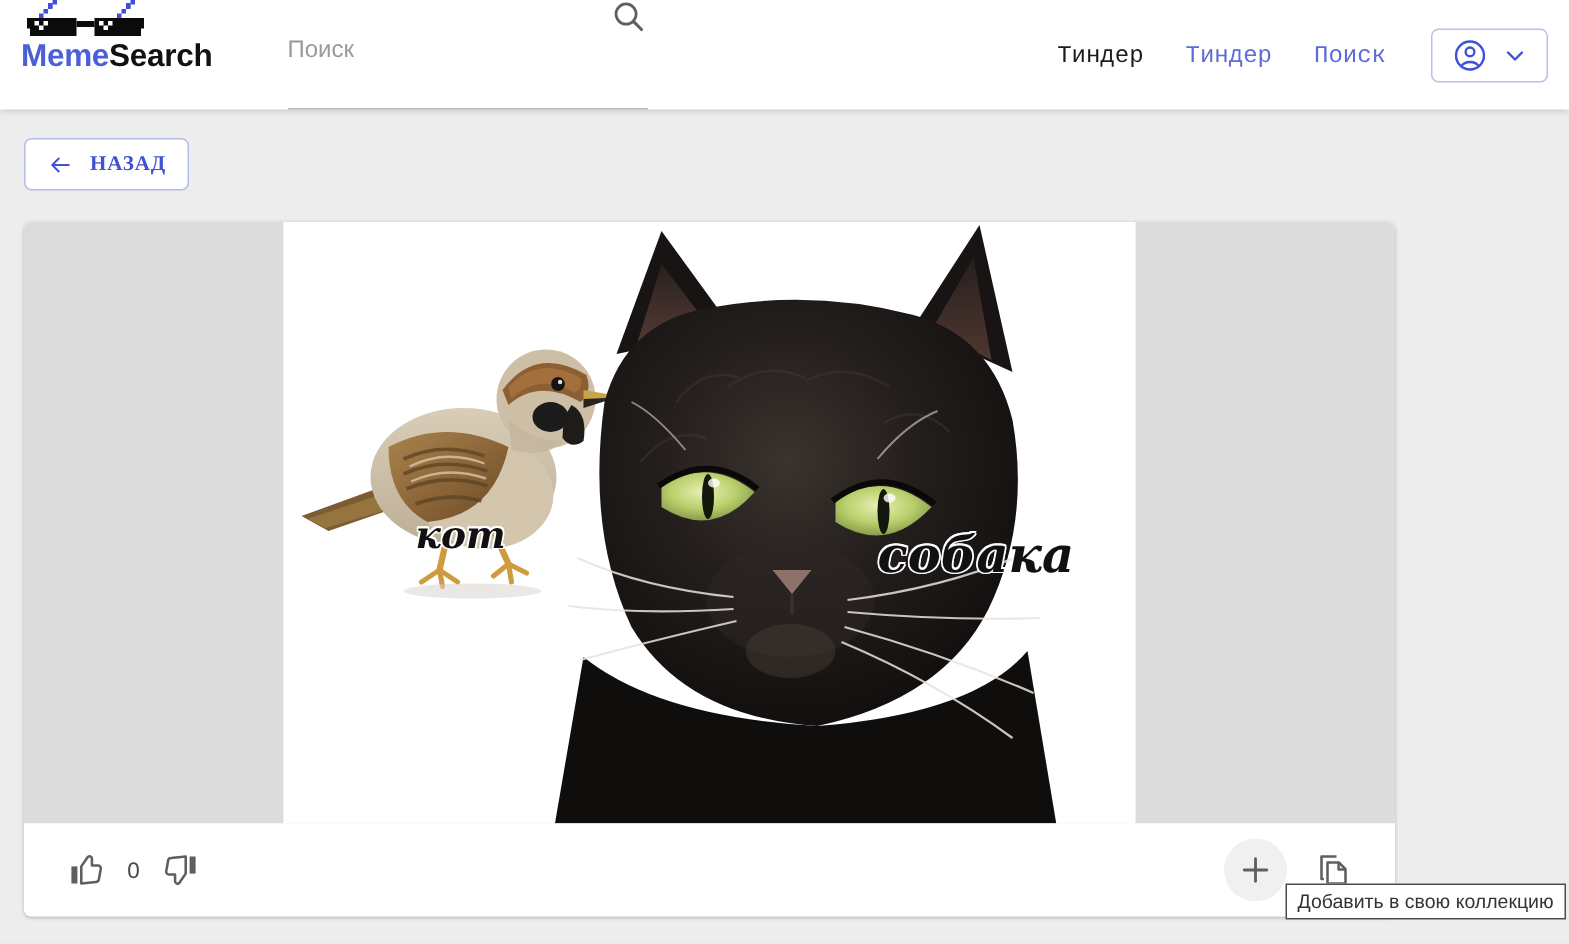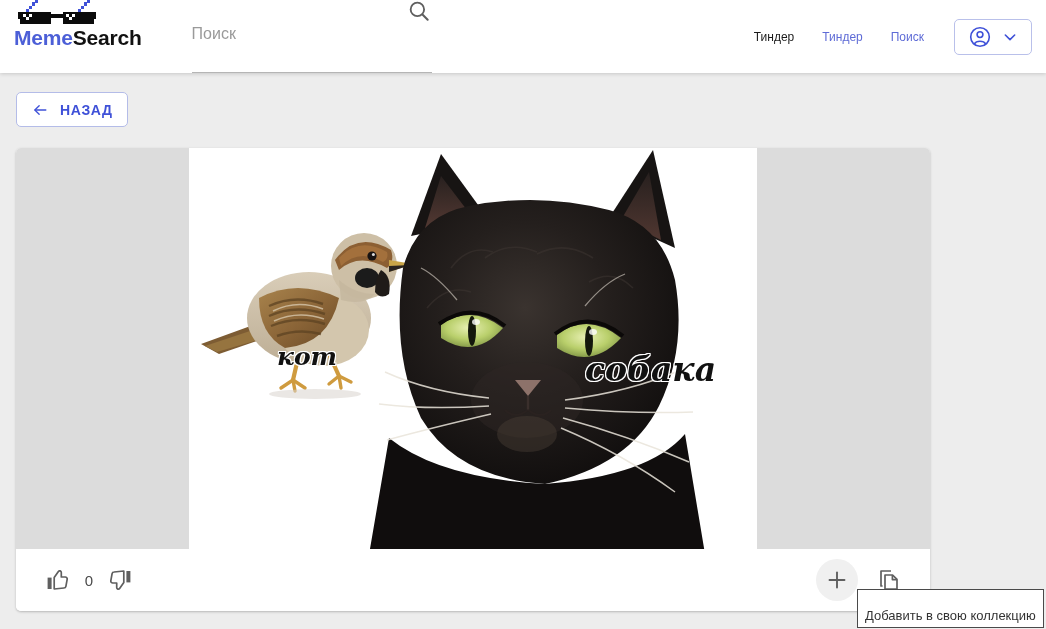--- a/index.html
+++ b/index.html
@@ -57,24 +57,25 @@
     padding: 0; line-height: 0;
   }
 
   .nav {
     margin-left: auto;
     display: flex; align-items: center;
     gap: 0px;
     margin-right: 14px;
   }
   .nav-link {
-    font-size: 12px;
+    font-size: 16px;
     text-decoration: none;
     padding: 6px 14px;
     white-space: nowrap;
+    font-family: Liberation Mono, monospace;
   }
   .nav-link.active { color: #1b1b1b; font-weight: 500; }
   .nav-link.muted { color: #5e6bd6; }
 
   .account-btn {
     display: flex; align-items: center; justify-content: center;
     gap: 10px;
     width: 78px; height: 36px;
     margin-left: 16px;
     border: 1px solid #b9c0ea;
@@ -88,21 +89,21 @@
     position: absolute; left: 16px; top: 92px;
     display: flex; align-items: center; gap: 10px;
     height: 35px; padding: 0 14px;
     background: #ffffff;
     border: 1px solid #b4bce8;
     border-radius: 5px;
     color: #3f51d8;
     font-size: 14px; font-weight: bold;
     letter-spacing: 0.6px;
     cursor: pointer;
-    font-family: Liberation Sans, sans-serif;
+    font-family: Liberation Serif, serif;
   }
 
   
   .card {
     position: absolute;
     left: 16px; top: 148px;
     width: 914px; height: 463px;
     background: #ffffff;
     border-radius: 5px;
     box-shadow: 0 1px 3px rgba(0,0,0,0.14), 0 1px 2px rgba(0,0,0,0.10);
@@ -162,21 +163,21 @@
   .icon-btn.hovered { background: #f0f0f0; width: 42px; height: 42px; }
 
   
   .tooltip {
     position: absolute;
     left: 857px; top: 589px;
     background: #ffffff;
     border: 1px solid #4a4a4a;
     color: #333333;
     font-size: 13px;
-    padding: 18px 7px 4px 7px;
+    padding: 3px 7px 4px 7px;
     white-space: nowrap;
     z-index: 40;
   }
 </style>
 </head>
 <body>
 
 <div class="header">
 
   <div class="brand">

